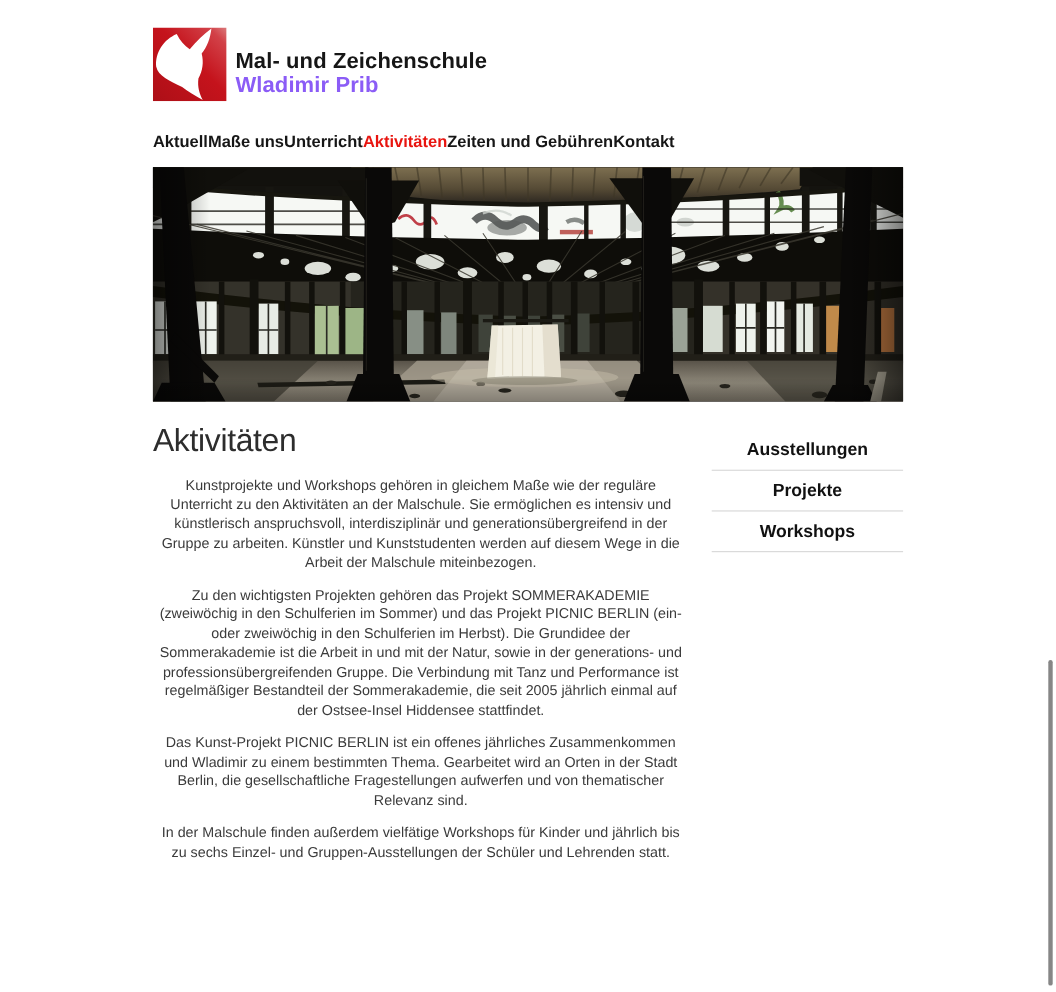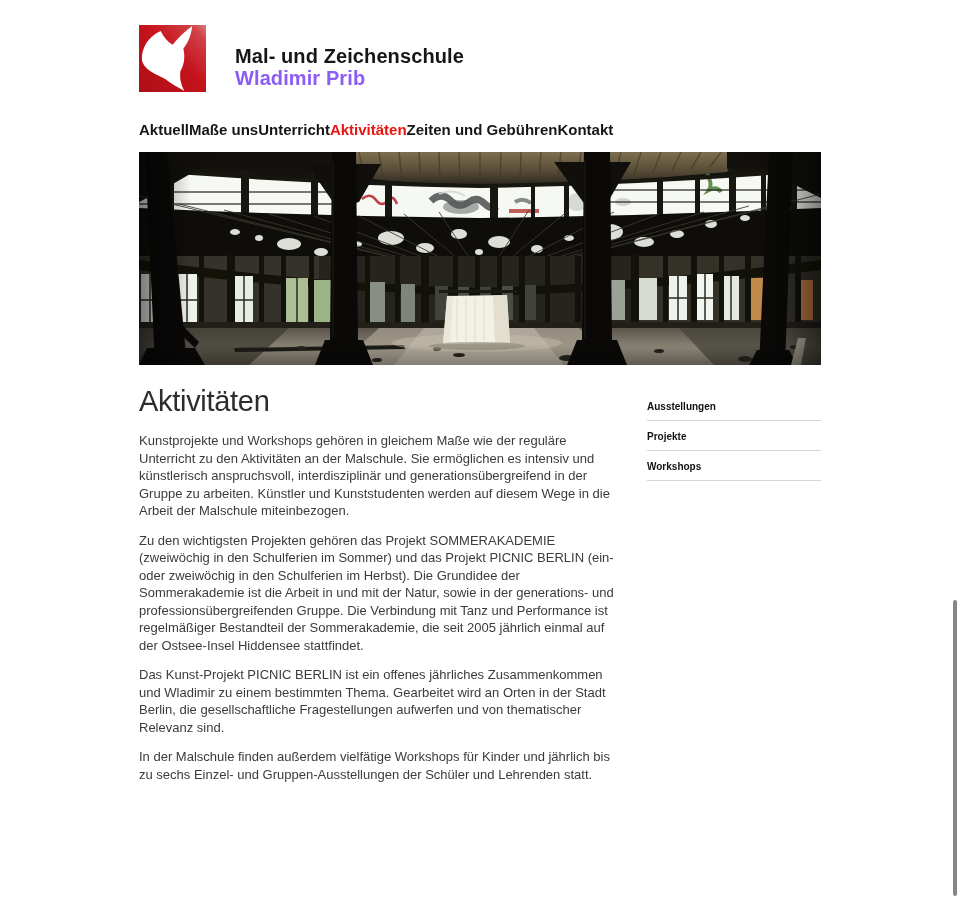--- a/index.html
+++ b/index.html
@@ -6,21 +6,21 @@
   body{
     width:960px;height:902px;margin:0 auto;position:relative;
     font-family:"Liberation Sans","DejaVu Sans",sans-serif;
     -webkit-font-smoothing:antialiased;
   }
   .page{width:682px;margin:0 auto;padding-top:25px;}
 
   
   .masthead{display:flex;align-items:flex-start;}
   .logo{width:67px;height:67px;display:block;flex:0 0 auto;cursor:pointer;}
-  .brand{margin-left:29px;margin-top:20px;line-height:22px;}
+  .brand{margin-left:8px;margin-top:20px;line-height:22px;}
   .brand .l1{font-size:20px;font-weight:bold;color:#161616;letter-spacing:.1px;}
   .brand .l2{font-size:20px;font-weight:bold;color:#8b5cf6;letter-spacing:.1px;}
 
   
   nav{margin-top:29px;display:flex;}
   nav a{
     font-size:15px;font-weight:bold;color:#161616;text-decoration:none;cursor:pointer;
   }
   nav a.active{color:#e8140f;}
 
@@ -28,27 +28,27 @@
   .hero{display:block;width:682px;height:213px;margin-top:14px;background:#14130f;}
 
   
   .content{display:flex;margin-top:20px;align-items:flex-start;}
   main{width:487px;}
   h1{
     font-size:29px;font-weight:400;color:#2d2d2d;margin:0 0 15px;
     letter-spacing:-.3px;line-height:32px;
   }
   main p{
-    font-size:13px;line-height:17.5px;color:#3b3b3b;margin:0 0 12px;
+    font-size:13px;line-height:17.5px;color:#3b3b3b;margin:0 0 12px;text-align:center;
   }
   aside{margin-left:auto;width:174px;}
   aside ul{list-style:none;margin:0;padding:0;}
   aside li{
-    font-size:10px;font-weight:bold;color:#111;
-    padding:10px 0 8px;border-bottom:1px solid #d6d6d6;cursor:pointer;
+    font-size:16px;font-weight:bold;color:#111;
+    padding:10px 0 8px;border-bottom:1px solid #d6d6d6;cursor:pointer;text-align:center;
   }
   aside li:first-child{padding-top:16px;}
 
   
   .scrollbar-thumb{
     position:absolute;right:3px;top:600px;width:4px;height:296px;
     background:#868686;border-radius:3px;
   }
 </style>
 </head>

